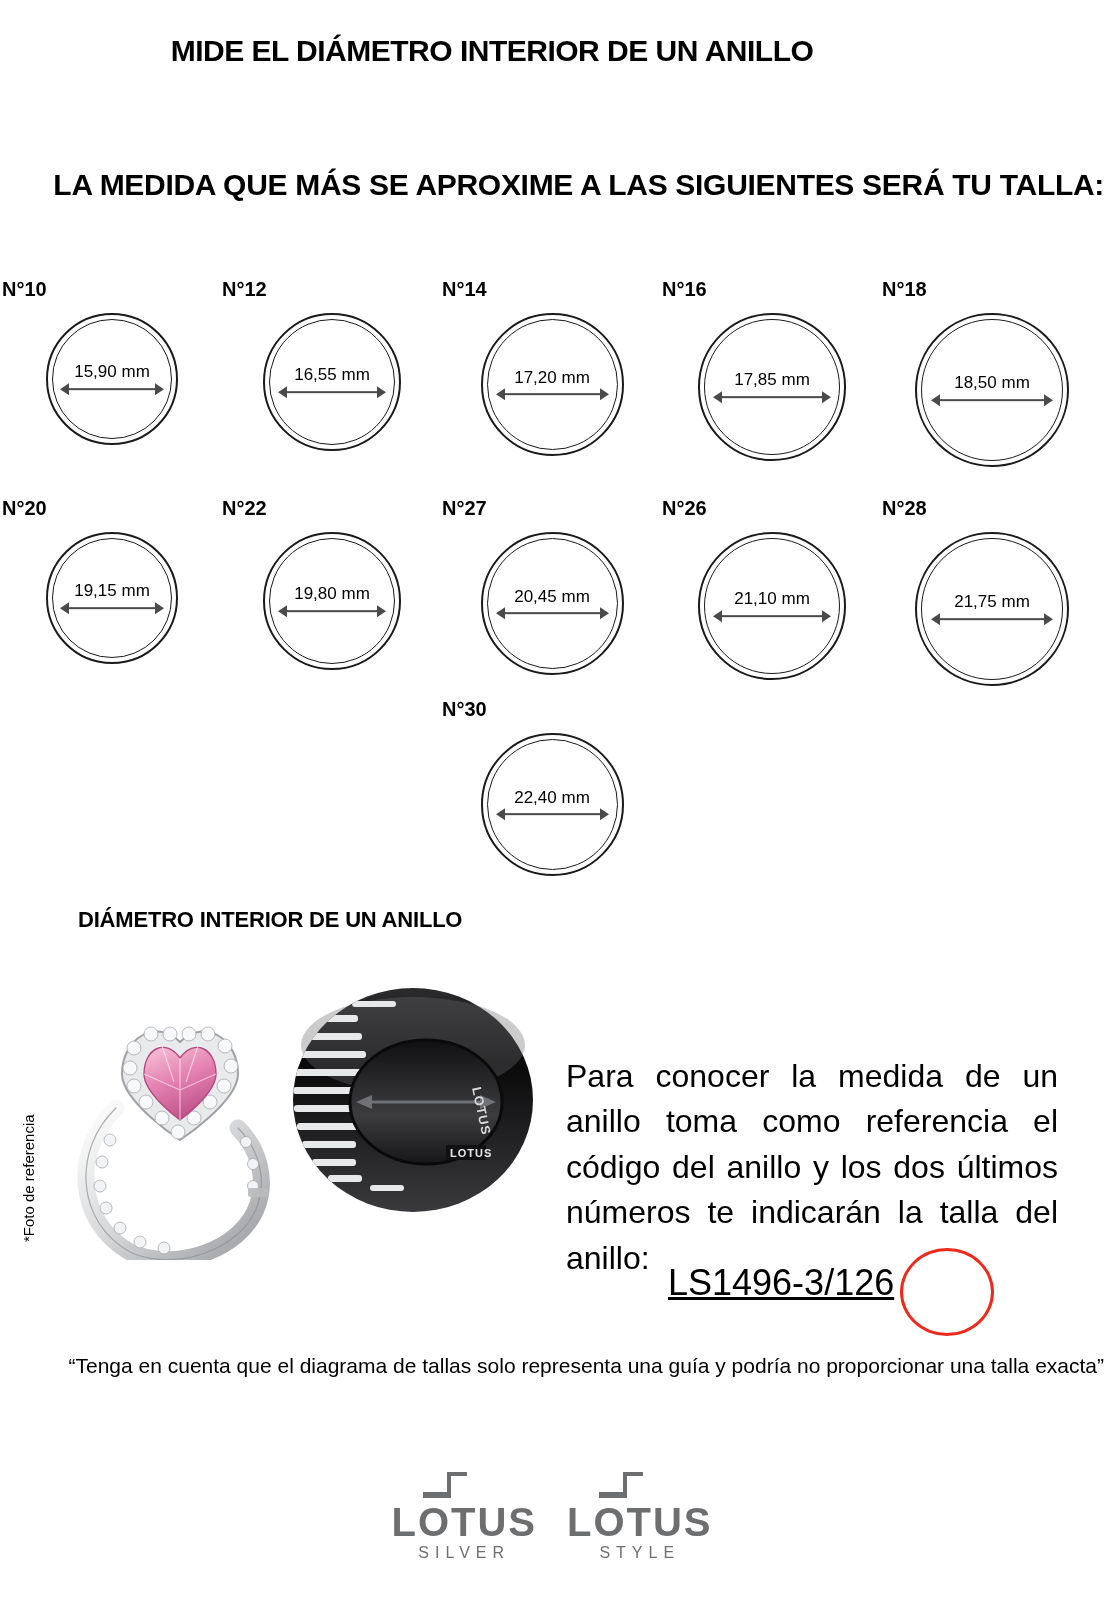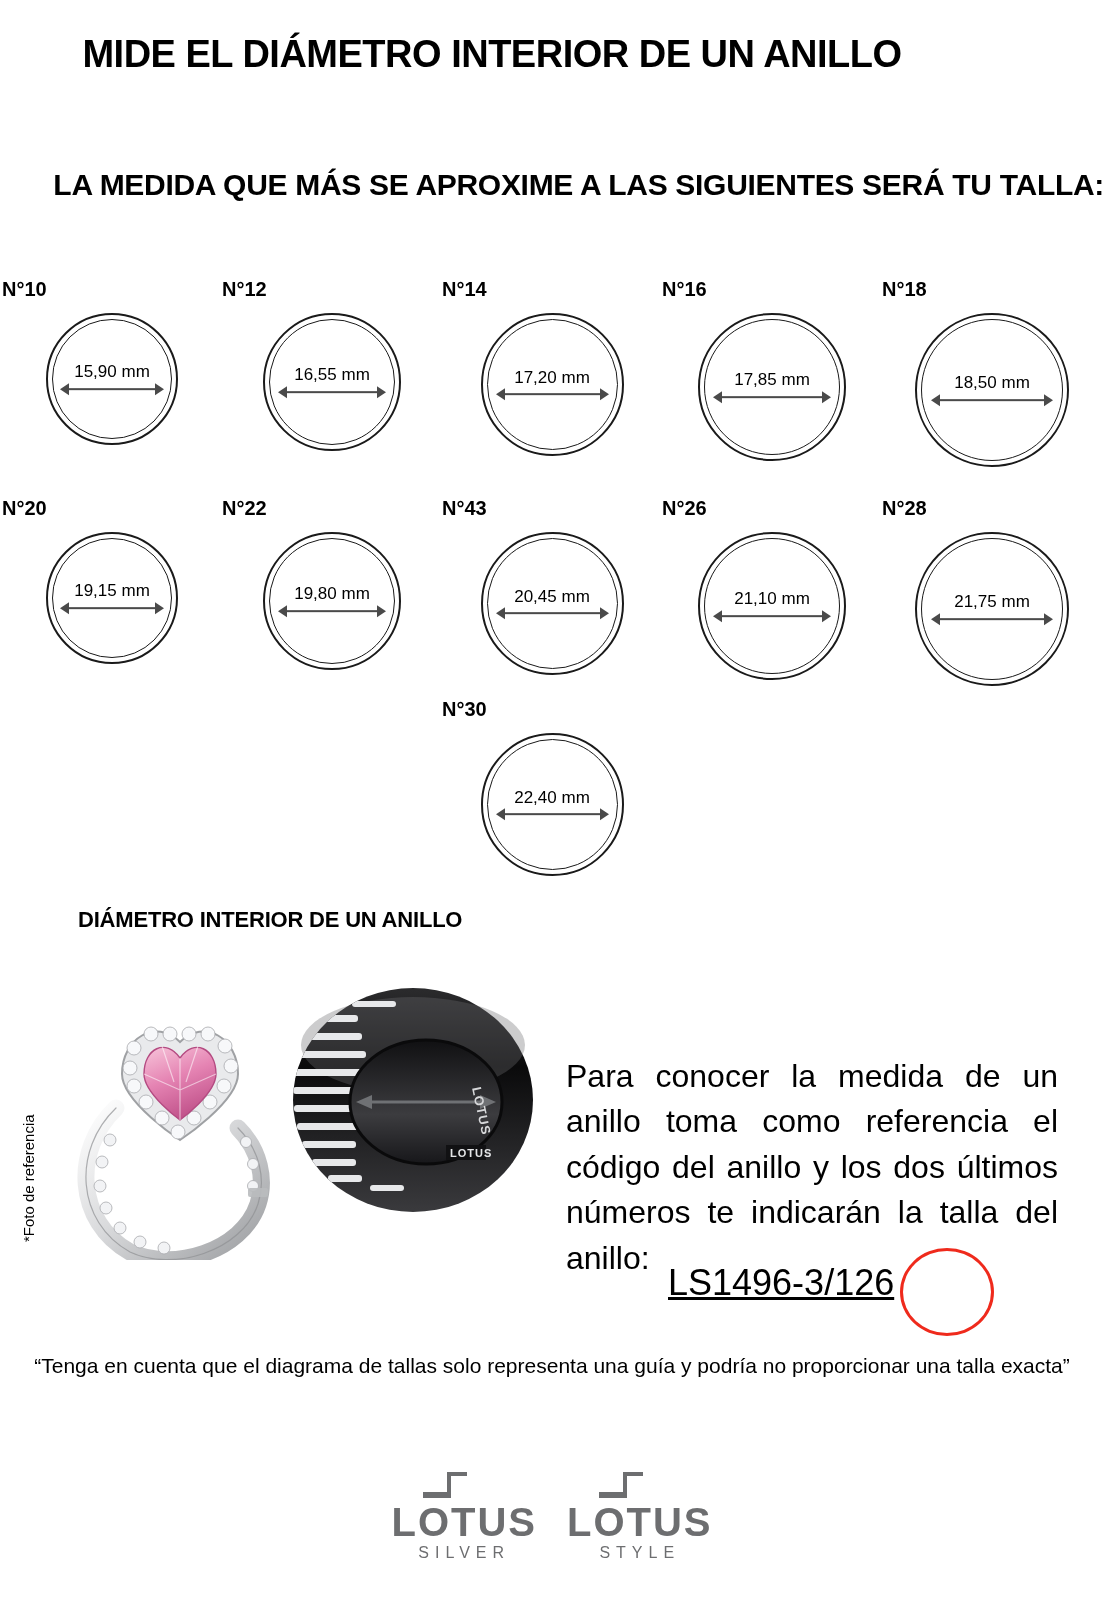--- a/index.html
+++ b/index.html
@@ -16,21 +16,21 @@
     overflow: hidden;
   }
 
   
   .main-title {
     position: absolute;
     top: 34px;
     left: 0;
     width: 984px;
     text-align: center;
-    font-size: 38px;
+    font-size: 30px;
     font-weight: bold;
     letter-spacing: -0.5px;
     line-height: 1.1;
   }
   .subtitle {
     position: absolute;
     top: 168px;
     left: 0;
     width: 1104px;
     text-align: right;
@@ -193,21 +193,21 @@
     border: 3px solid #ef2a1c;
     border-radius: 50%;
   }
 
   
   .disclaimer {
     position: absolute;
     top: 1352px;
     left: 0;
     width: 1104px;
-    text-align: center;
+    text-align: right;
     font-size: 21px;
     line-height: 1.35;
   }
 
   
   .logos {
     position: absolute;
     top: 1470px;
     left: 0;
     width: 1104px;
@@ -343,21 +343,21 @@
           <div class="measure-text">19,80 mm</div>
           <div class="arrow" style="width:108px;">
             <div class="head left"></div>
               <div class="bar"></div>
               <div class="head right"></div>
           </div>
         </div>
       </div>
     </div>
     <div class="cell">
-      <div class="cell-label">N°43</div>
+      <div class="cell-label">N°27</div>
       <div class="ring-wrap">
         <div class="ring" style="width:143px;height:143px;"></div>
         <div class="measure">
           <div class="measure-text">20,45 mm</div>
           <div class="arrow" style="width:113px;">
             <div class="head left"></div>
               <div class="bar"></div>
               <div class="head right"></div>
           </div>
         </div>

